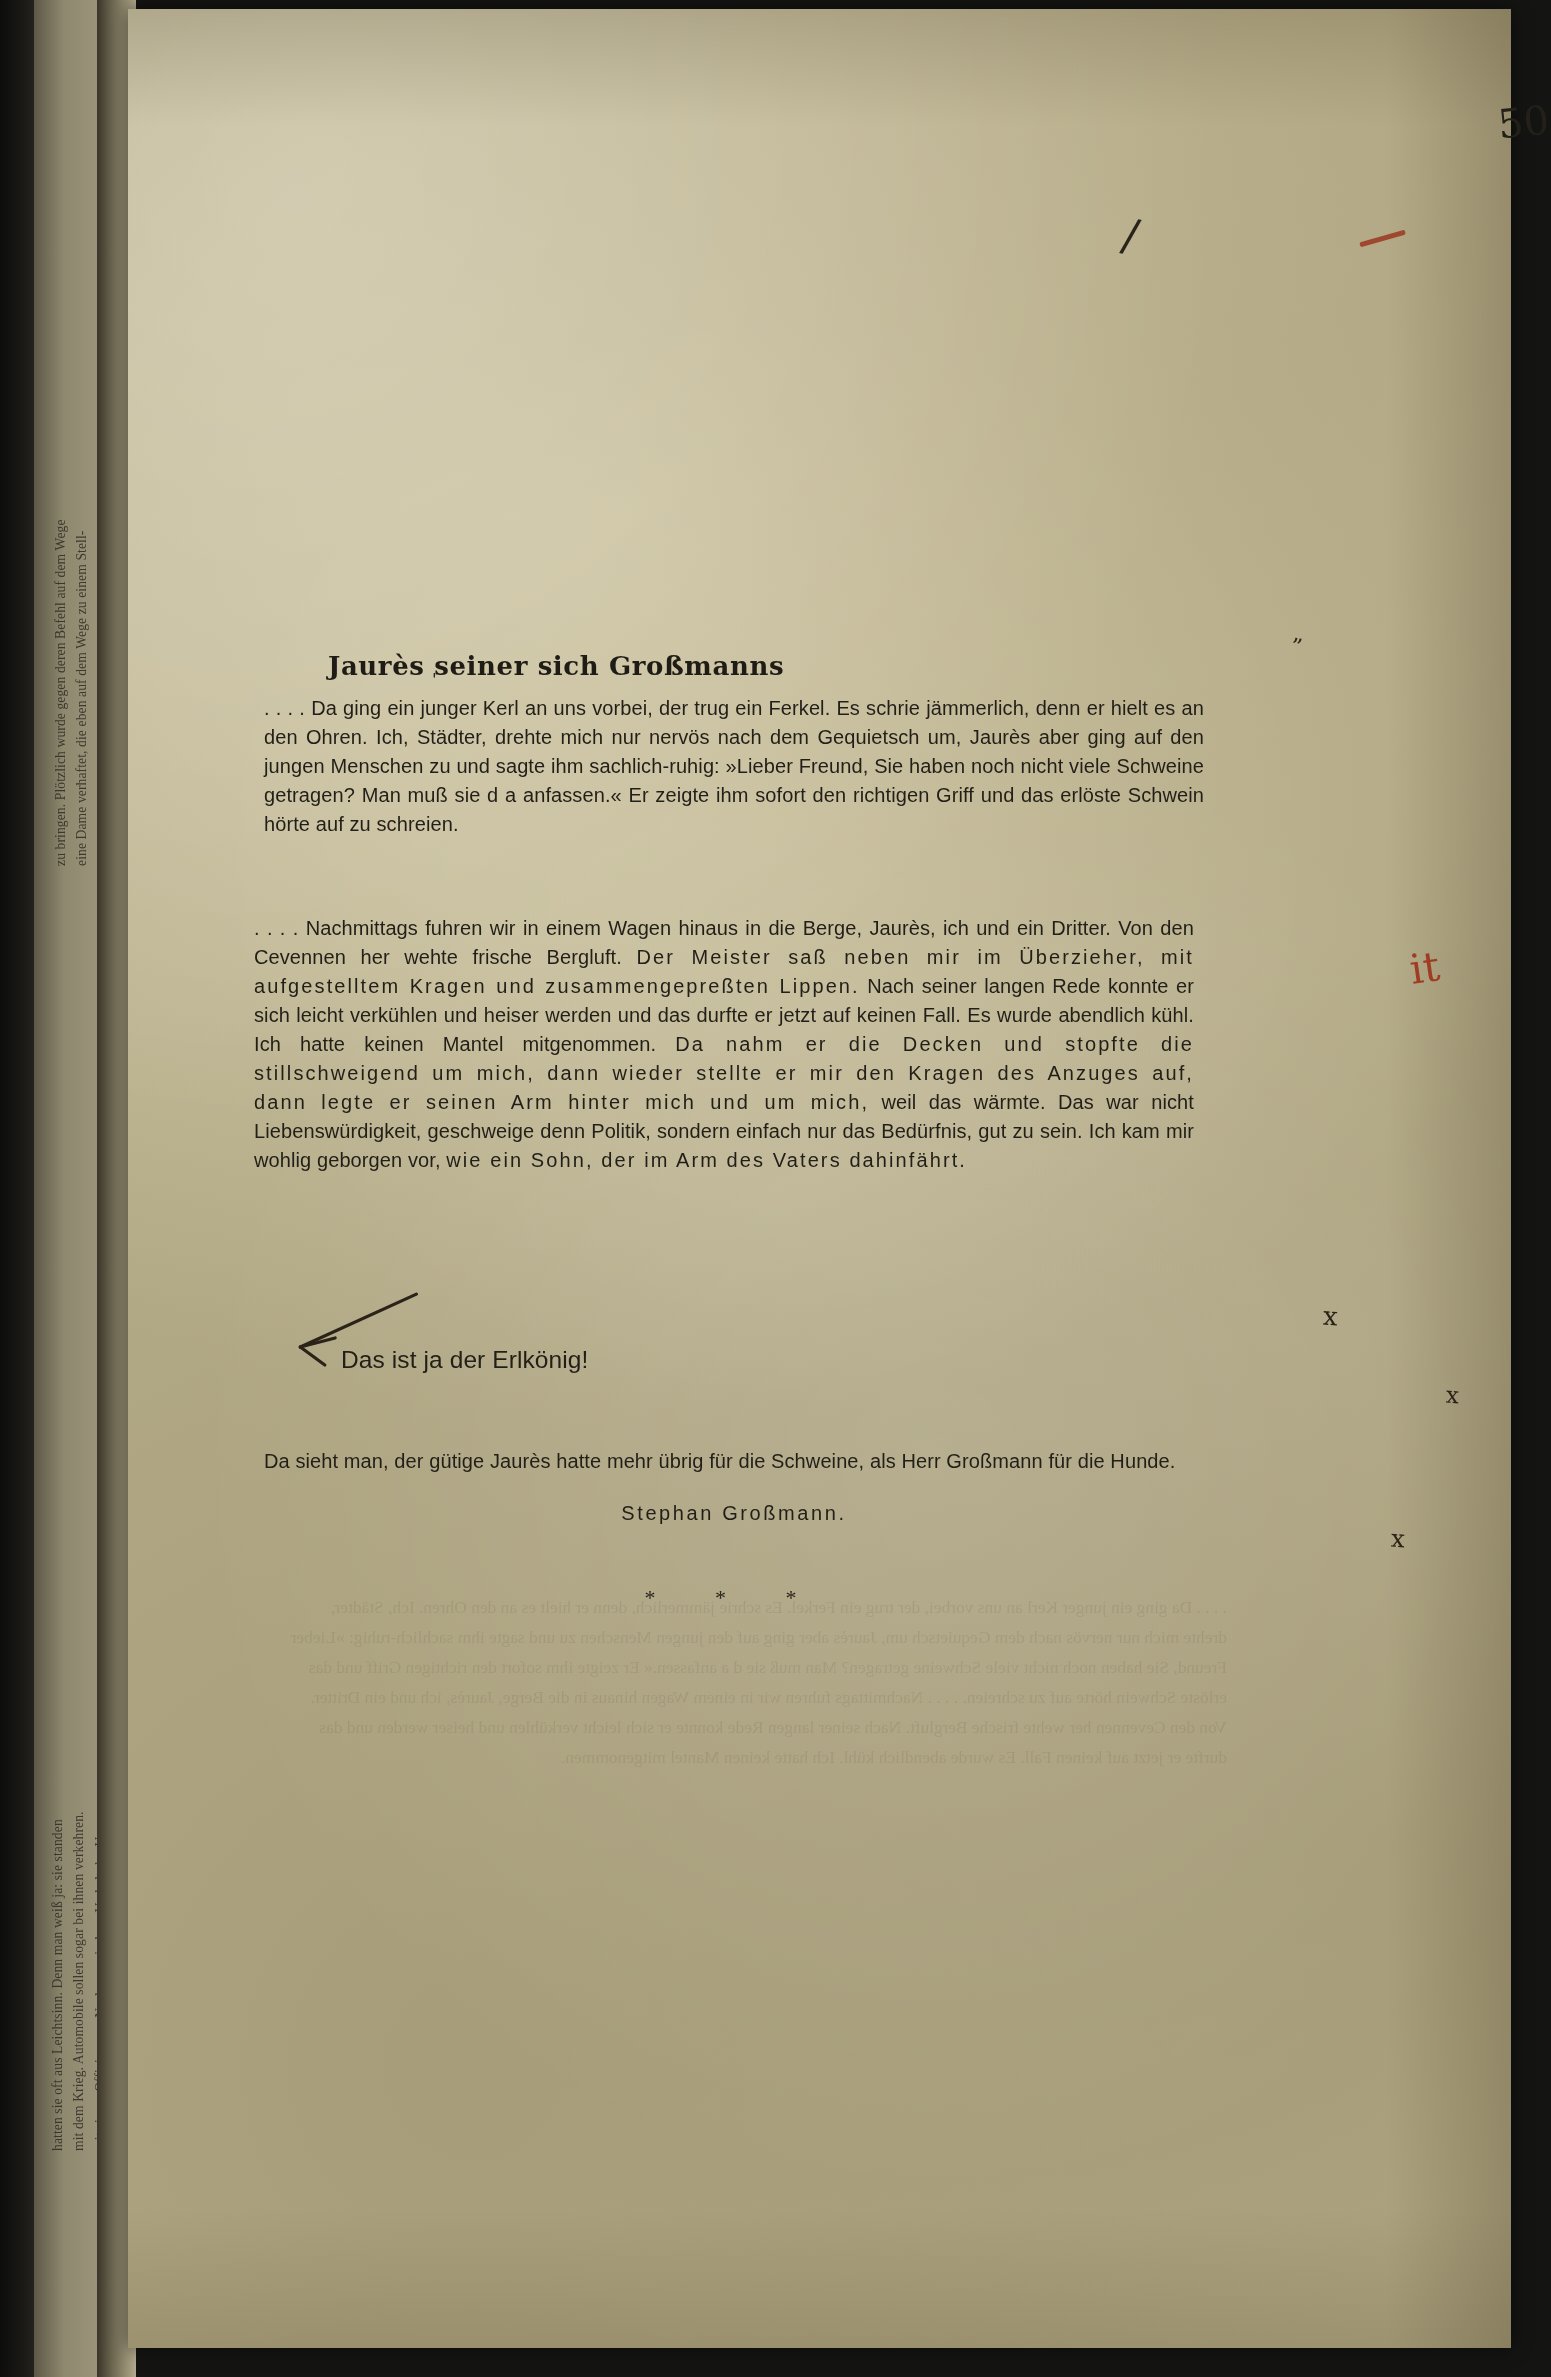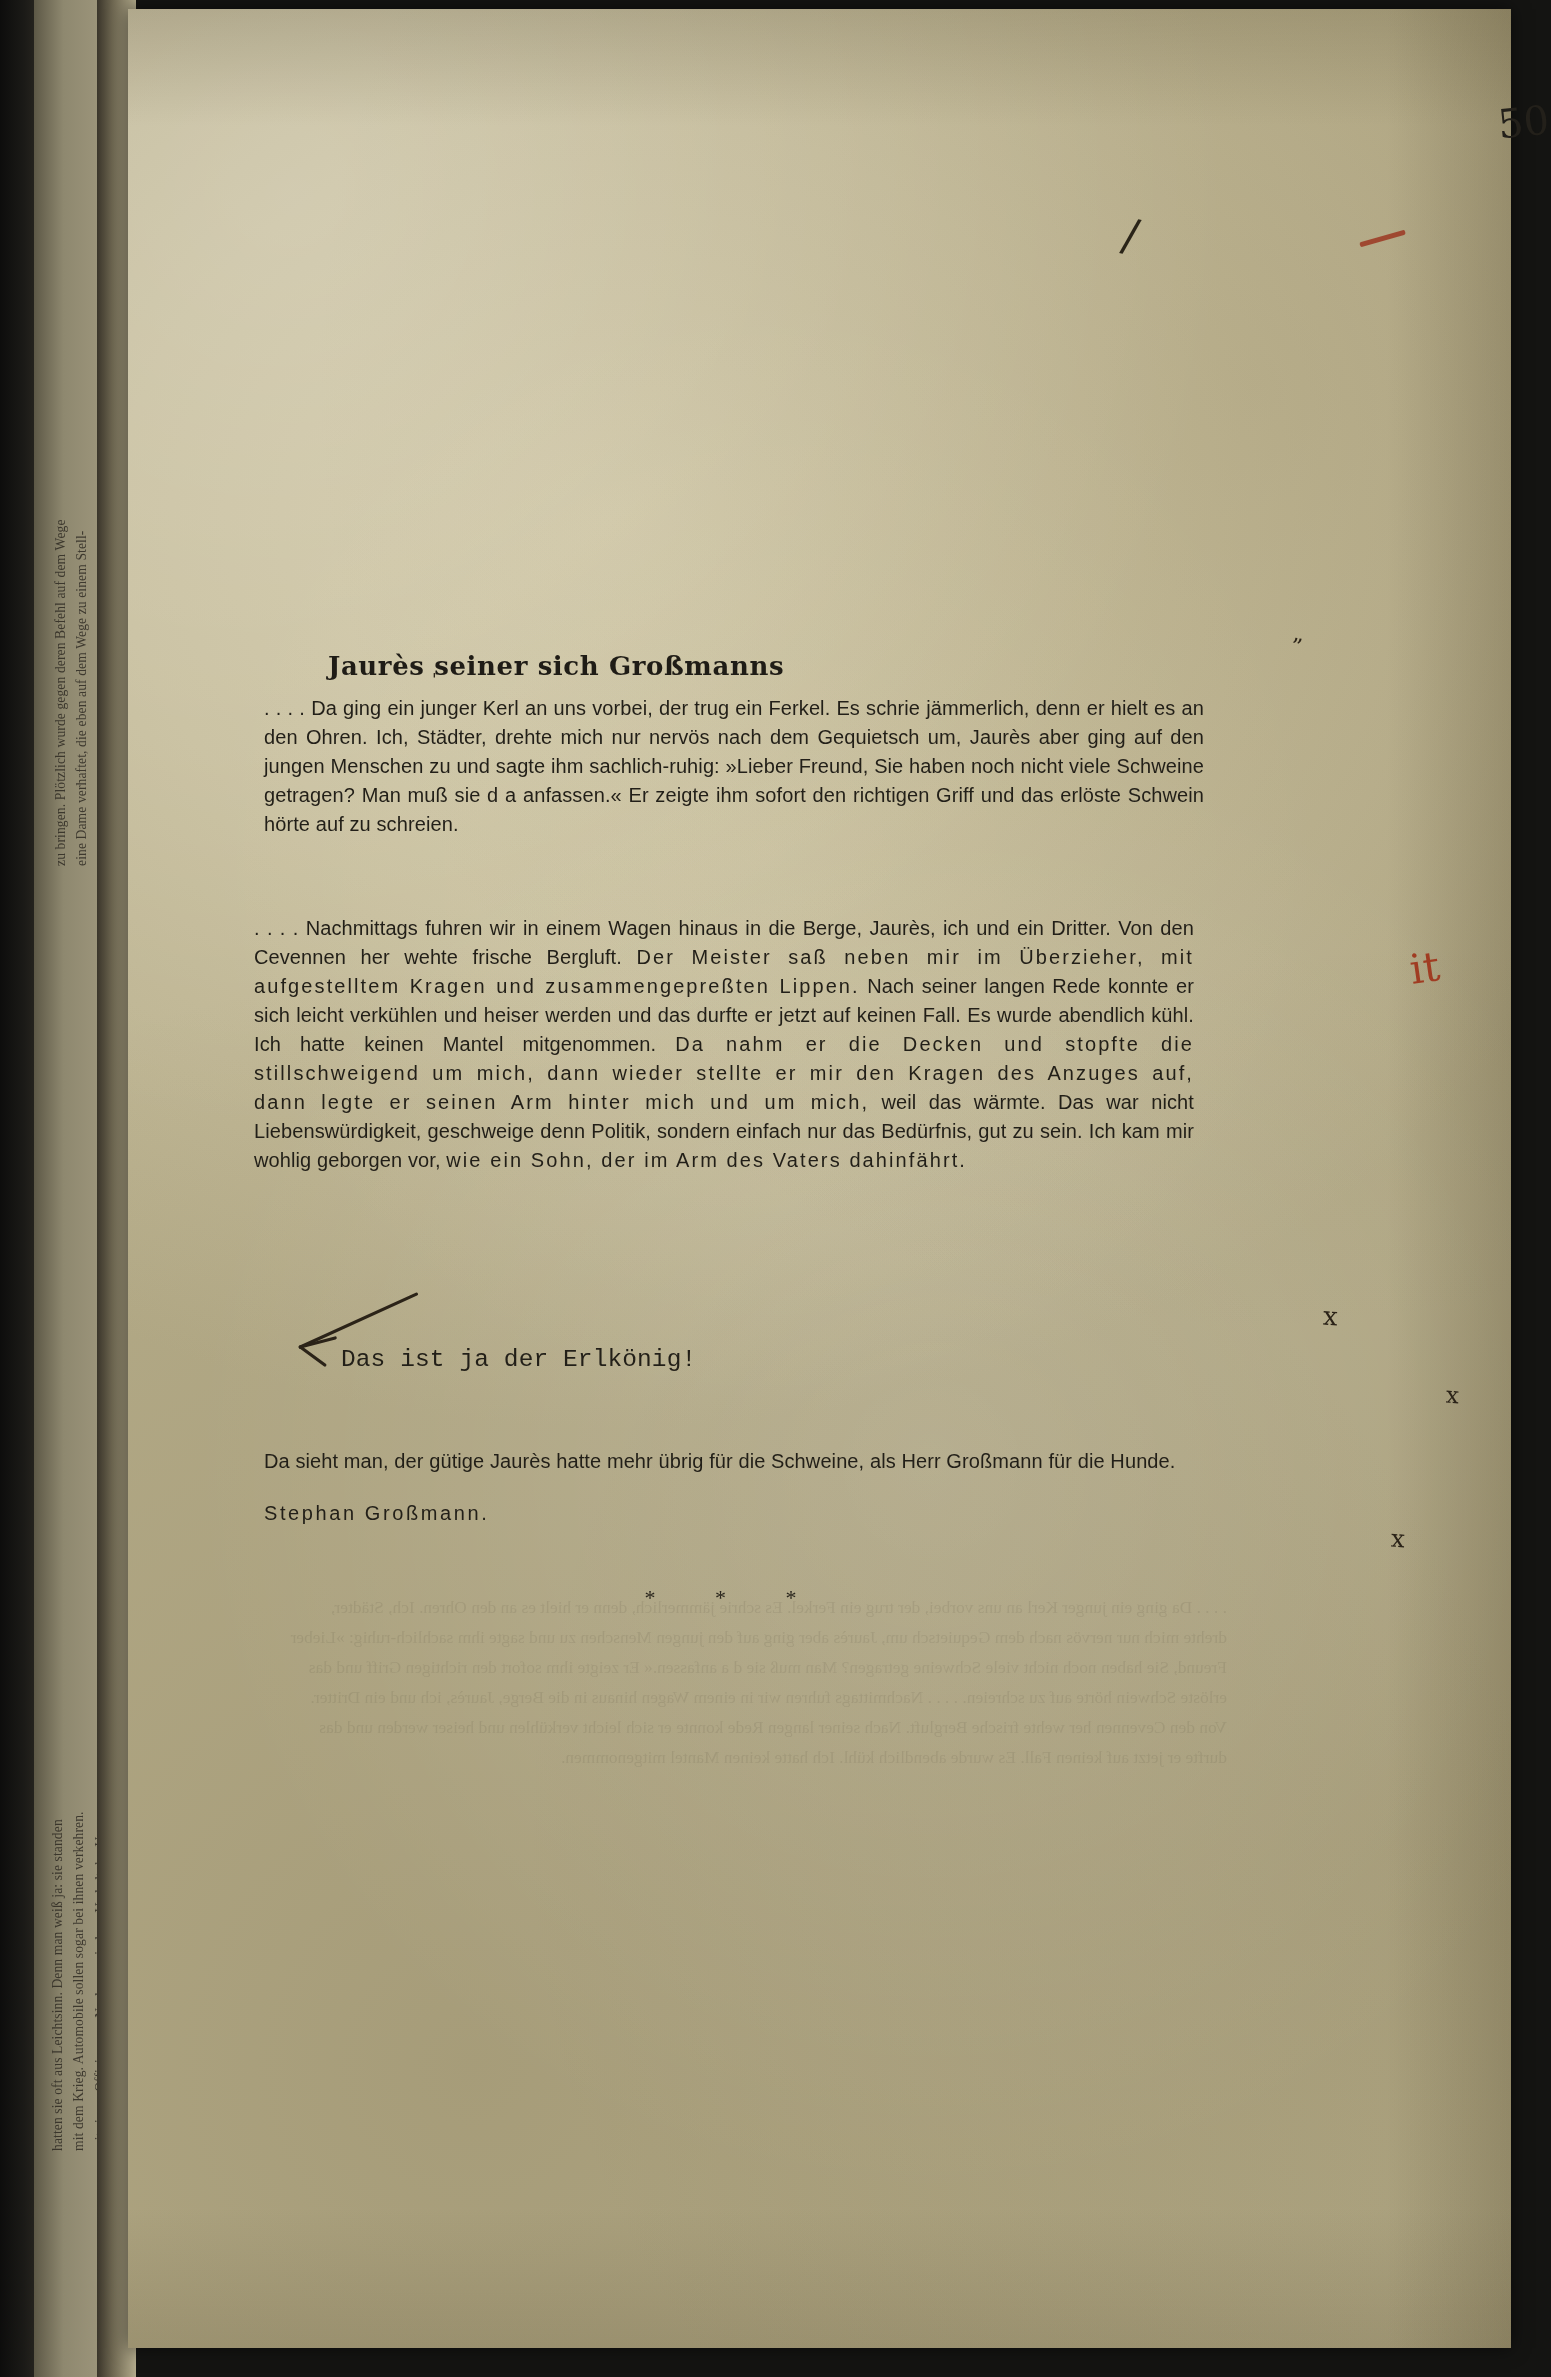--- a/index.html
+++ b/index.html
@@ -141,25 +141,25 @@
     text-align: justify;
     letter-spacing: 0.1px;
   }
   .sp  { letter-spacing: 2.1px; }
   .sp2 { letter-spacing: 3.2px; }
 
   #p1 { left: 136px;  top: 665px;  width: 940px; }
   #p2 { left: 126px;  top: 885px;  width: 940px; }
   #p3 { left: 213px;  top: 1311px;  width: 859px; }
   #p4 { left: 136px;  top: 1353px;  width: 940px; }
-  #sig{ left: 136px;  top: 1470px;  width: 940px; text-align: left; }
+  #sig{ left: 136px;  top: 1470px;  width: 940px; text-align: center; }
   #p5 { left: 136px;  top: 1418px;  width: 940px; }
 
   .erlkoenig {
-    font-family: Liberation Mono, monospace;
+    font-family: Liberation Sans, sans-serif;
     font-size: 24.5px;
   }
   .signature {
     font-family: "Liberation Sans", sans-serif;
     font-size: 20px;
     letter-spacing: 2.6px;
   }
   .stars {
     position: absolute;
     left: 136px;

